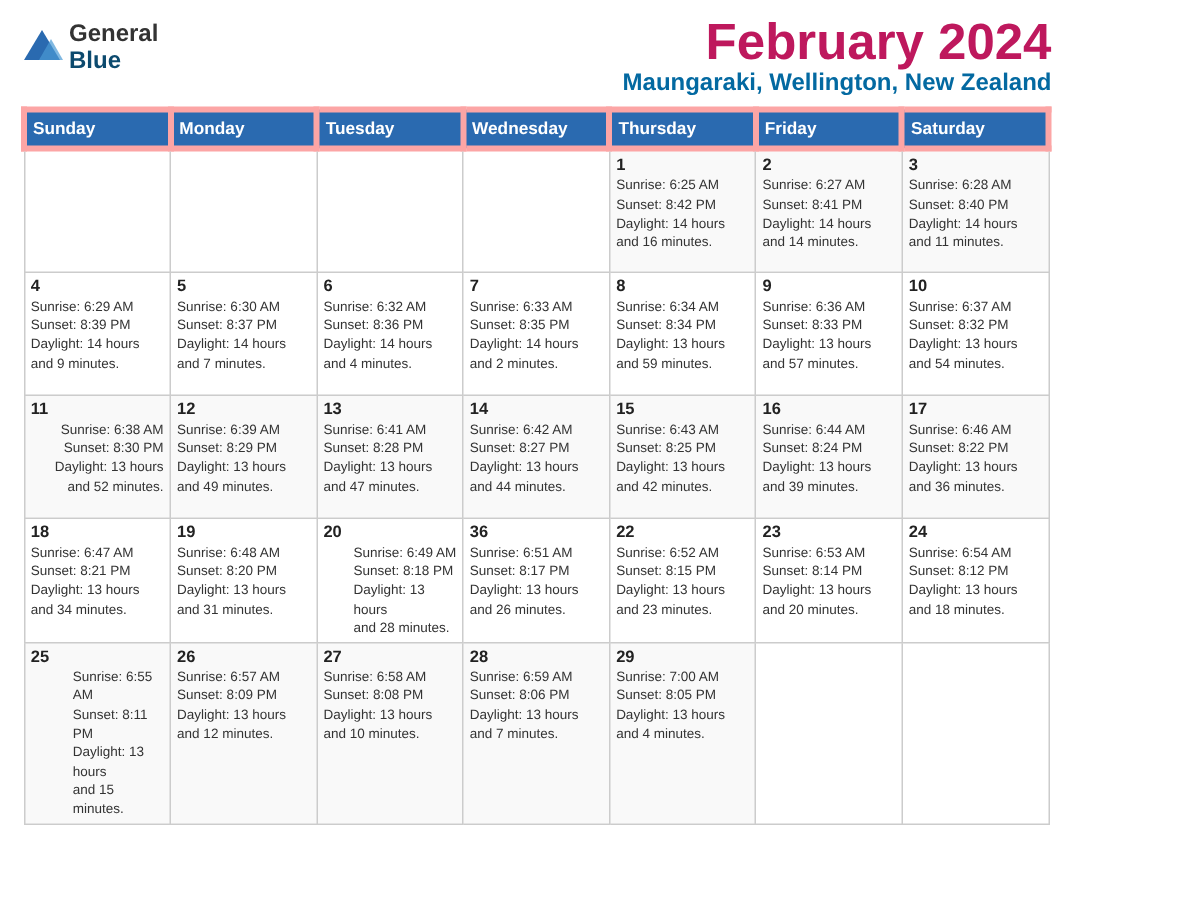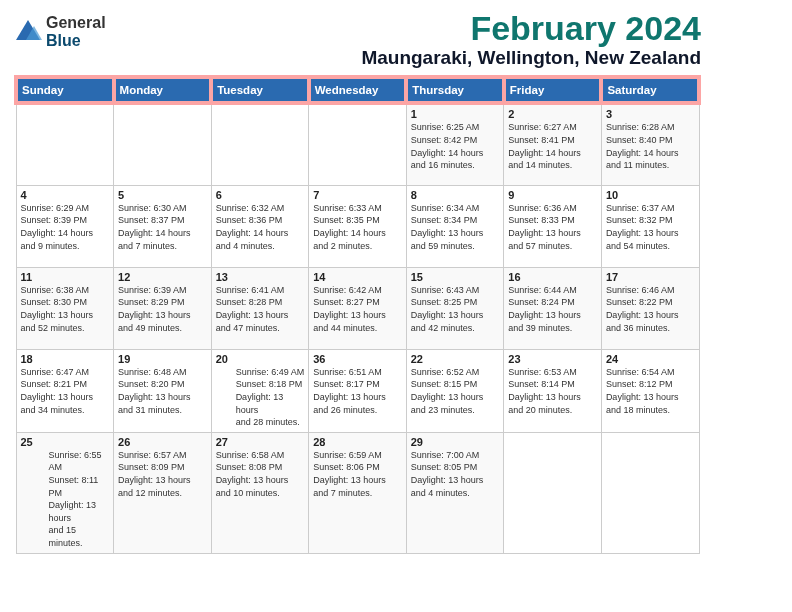--- a/index.html
+++ b/index.html
@@ -45,27 +45,27 @@
       width: 28px;
       height: 28px;
       margin-right: 4px;
     }
     .title-block {
       text-align: right;
     }
     .cal-title {
       font-size: 34px;
       font-weight: bold;
-      color: #0f766e;
+      color: #be185d;
       line-height: 1.1;
     }
     .cal-subtitle {
-      font-size: 19px;
-      font-weight: bold;
-      color: #0f172a;
+      font-size: 16px;
+      font-weight: bold;
+      color: #0369a1;
     }
     table {
       width: 100%;
       border-collapse: collapse;
       table-layout: fixed;
     }
     thead tr th {
       background: #2a6ab0;
       color: #fff;
       font-size: 11.5px;
@@ -210,21 +210,21 @@
             <span class="day-num">10</span>
             <div class="day-info" style="white-space: pre-line;">Sunrise: 6:37 AM
 Sunset: 8:32 PM
 Daylight: 13 hours
 and 54 minutes.</div>
           </td>
         </tr>
         <tr>
           <td>
             <span class="day-num">11</span>
-            <div class="day-info" style="white-space: pre-line;">Sunrise: 6:38 AM
+            <div class="day-info" style="white-space: pre-line; text-align: right;">Sunrise: 6:38 AM
 Sunset: 8:30 PM
 Daylight: 13 hours
 and 52 minutes.</div>
           </td>
           <td>
             <span class="day-num">12</span>
             <div class="day-info" style="white-space: pre-line;">Sunrise: 6:39 AM
 Sunset: 8:29 PM
 Daylight: 13 hours
 and 49 minutes.</div>

